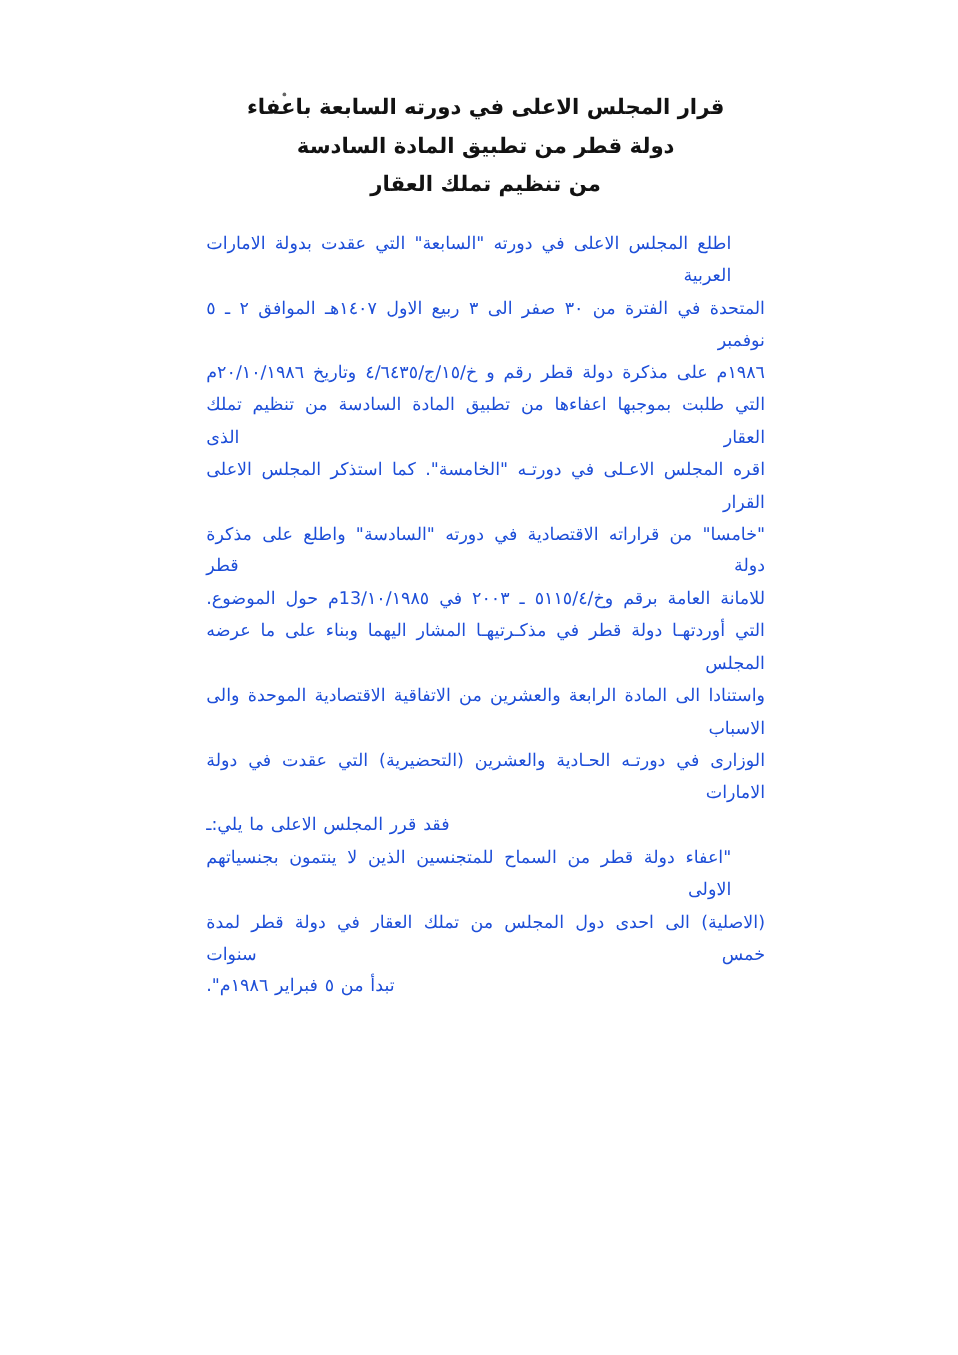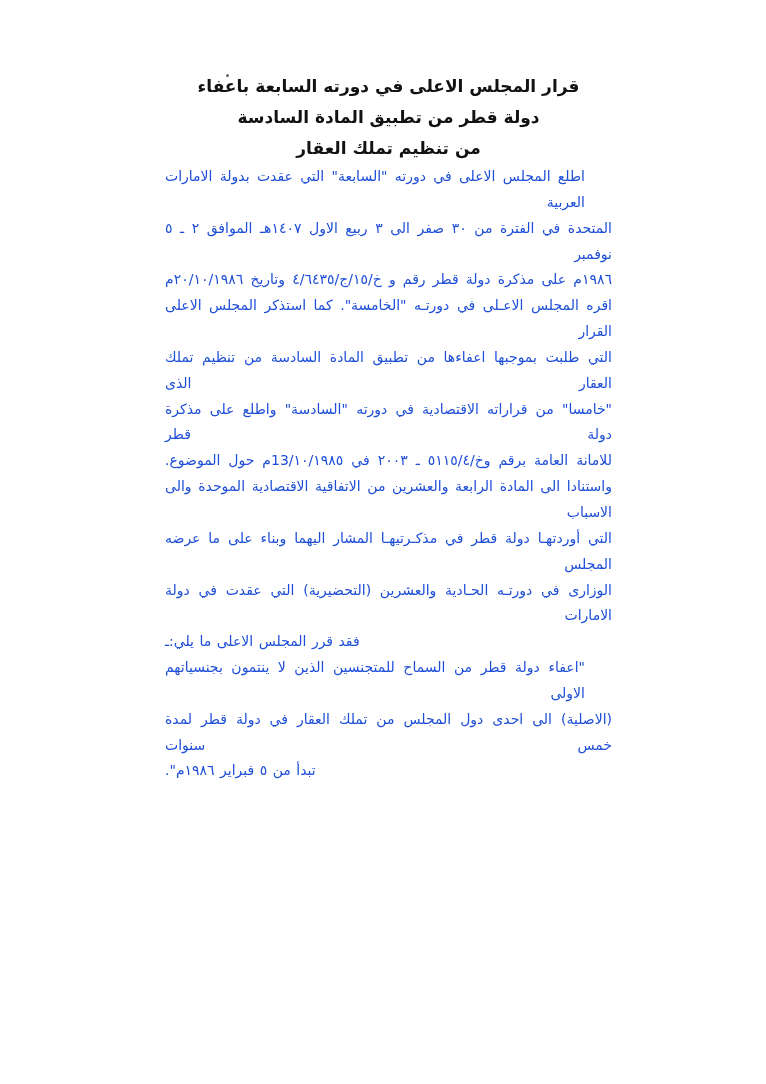--- a/index.html
+++ b/index.html
@@ -21,20 +21,21 @@
     top: 71px;
     width: 447px;
     direction: rtl;
   }
   .doc-title {
     text-align: center;
     font-weight: bold;
     font-size: 17px;
     line-height: 31px;
     color: #121212;
+    margin-bottom: 19px;
     letter-spacing: 0.2px;
   }
   .doc-body {
     font-size: 14px;
     line-height: 25.85px;
     color: #1d4ed8;
   }
   .body-line {
     text-align: left;
     white-space: normal;
@@ -70,26 +71,26 @@
     <div class="doc-title">
       <div>قرار المجلس الاعلى في دورته السابعة باعفاء</div>
       <div>دولة قطر من تطبيق المادة السادسة</div>
       <div>من تنظيم تملك العقار</div>
     </div>
 
     <div class="doc-body">
         <div class="body-line just indent">اطلع المجلس الاعلى في دورته "السابعة" التي عقدت بدولة الامارات العربية</div>
         <div class="body-line just">المتحدة في الفترة من ٣٠ صفر الى ٣ ربيع الاول ١٤٠٧هـ الموافق ٢ ـ ٥ نوفمبر</div>
         <div class="body-line just">١٩٨٦م على مذكرة دولة قطر رقم و خ/١٥/ج/٤/٦٤٣٥ وتاريخ ٢٠/١٠/١٩٨٦م</div>
+        <div class="body-line just">التي طلبت بموجبها اعفاءها من تطبيق المادة السادسة من تنظيم تملك العقار الذى</div>
         <div class="body-line just">اقره المجلس الاعـلى في دورتـه "الخامسة". كما استذكر المجلس الاعلى القرار</div>
-        <div class="body-line just">التي طلبت بموجبها اعفاءها من تطبيق المادة السادسة من تنظيم تملك العقار الذى</div>
         <div class="body-line just">"خامسا" من قراراته الاقتصادية في دورته "السادسة" واطلع على مذكرة دولة قطر</div>
         <div class="body-line just">للامانة العامة برقم وخ/٥١١٥/٤ ـ ٢٠٠٣ في 13/١٠/١٩٨٥م حول الموضوع.</div>
+        <div class="body-line just">التي أوردتهـا دولة قطر في مذكـرتيهـا المشار اليهما وبناء على ما عرضه المجلس</div>
         <div class="body-line just">واستنادا الى المادة الرابعة والعشرين من الاتفاقية الاقتصادية الموحدة والى الاسباب</div>
-        <div class="body-line just">التي أوردتهـا دولة قطر في مذكـرتيهـا المشار اليهما وبناء على ما عرضه المجلس</div>
         <div class="body-line just">الوزارى في دورتـه الحـادية والعشرين (التحضيرية) التي عقدت في دولة الامارات</div>
         <div class="body-line">فقد قرر المجلس الاعلى ما يلي:ـ</div>
         <div class="body-line just indent">"اعفاء دولة قطر من السماح للمتجنسين الذين لا ينتمون بجنسياتهم الاولى</div>
         <div class="body-line just">(الاصلية) الى احدى دول المجلس من تملك العقار في دولة قطر لمدة خمس سنوات</div>
         <div class="body-line">تبدأ من ٥ فبراير ١٩٨٦م".</div>
       </div>
 
   </div>
 </div>
 

